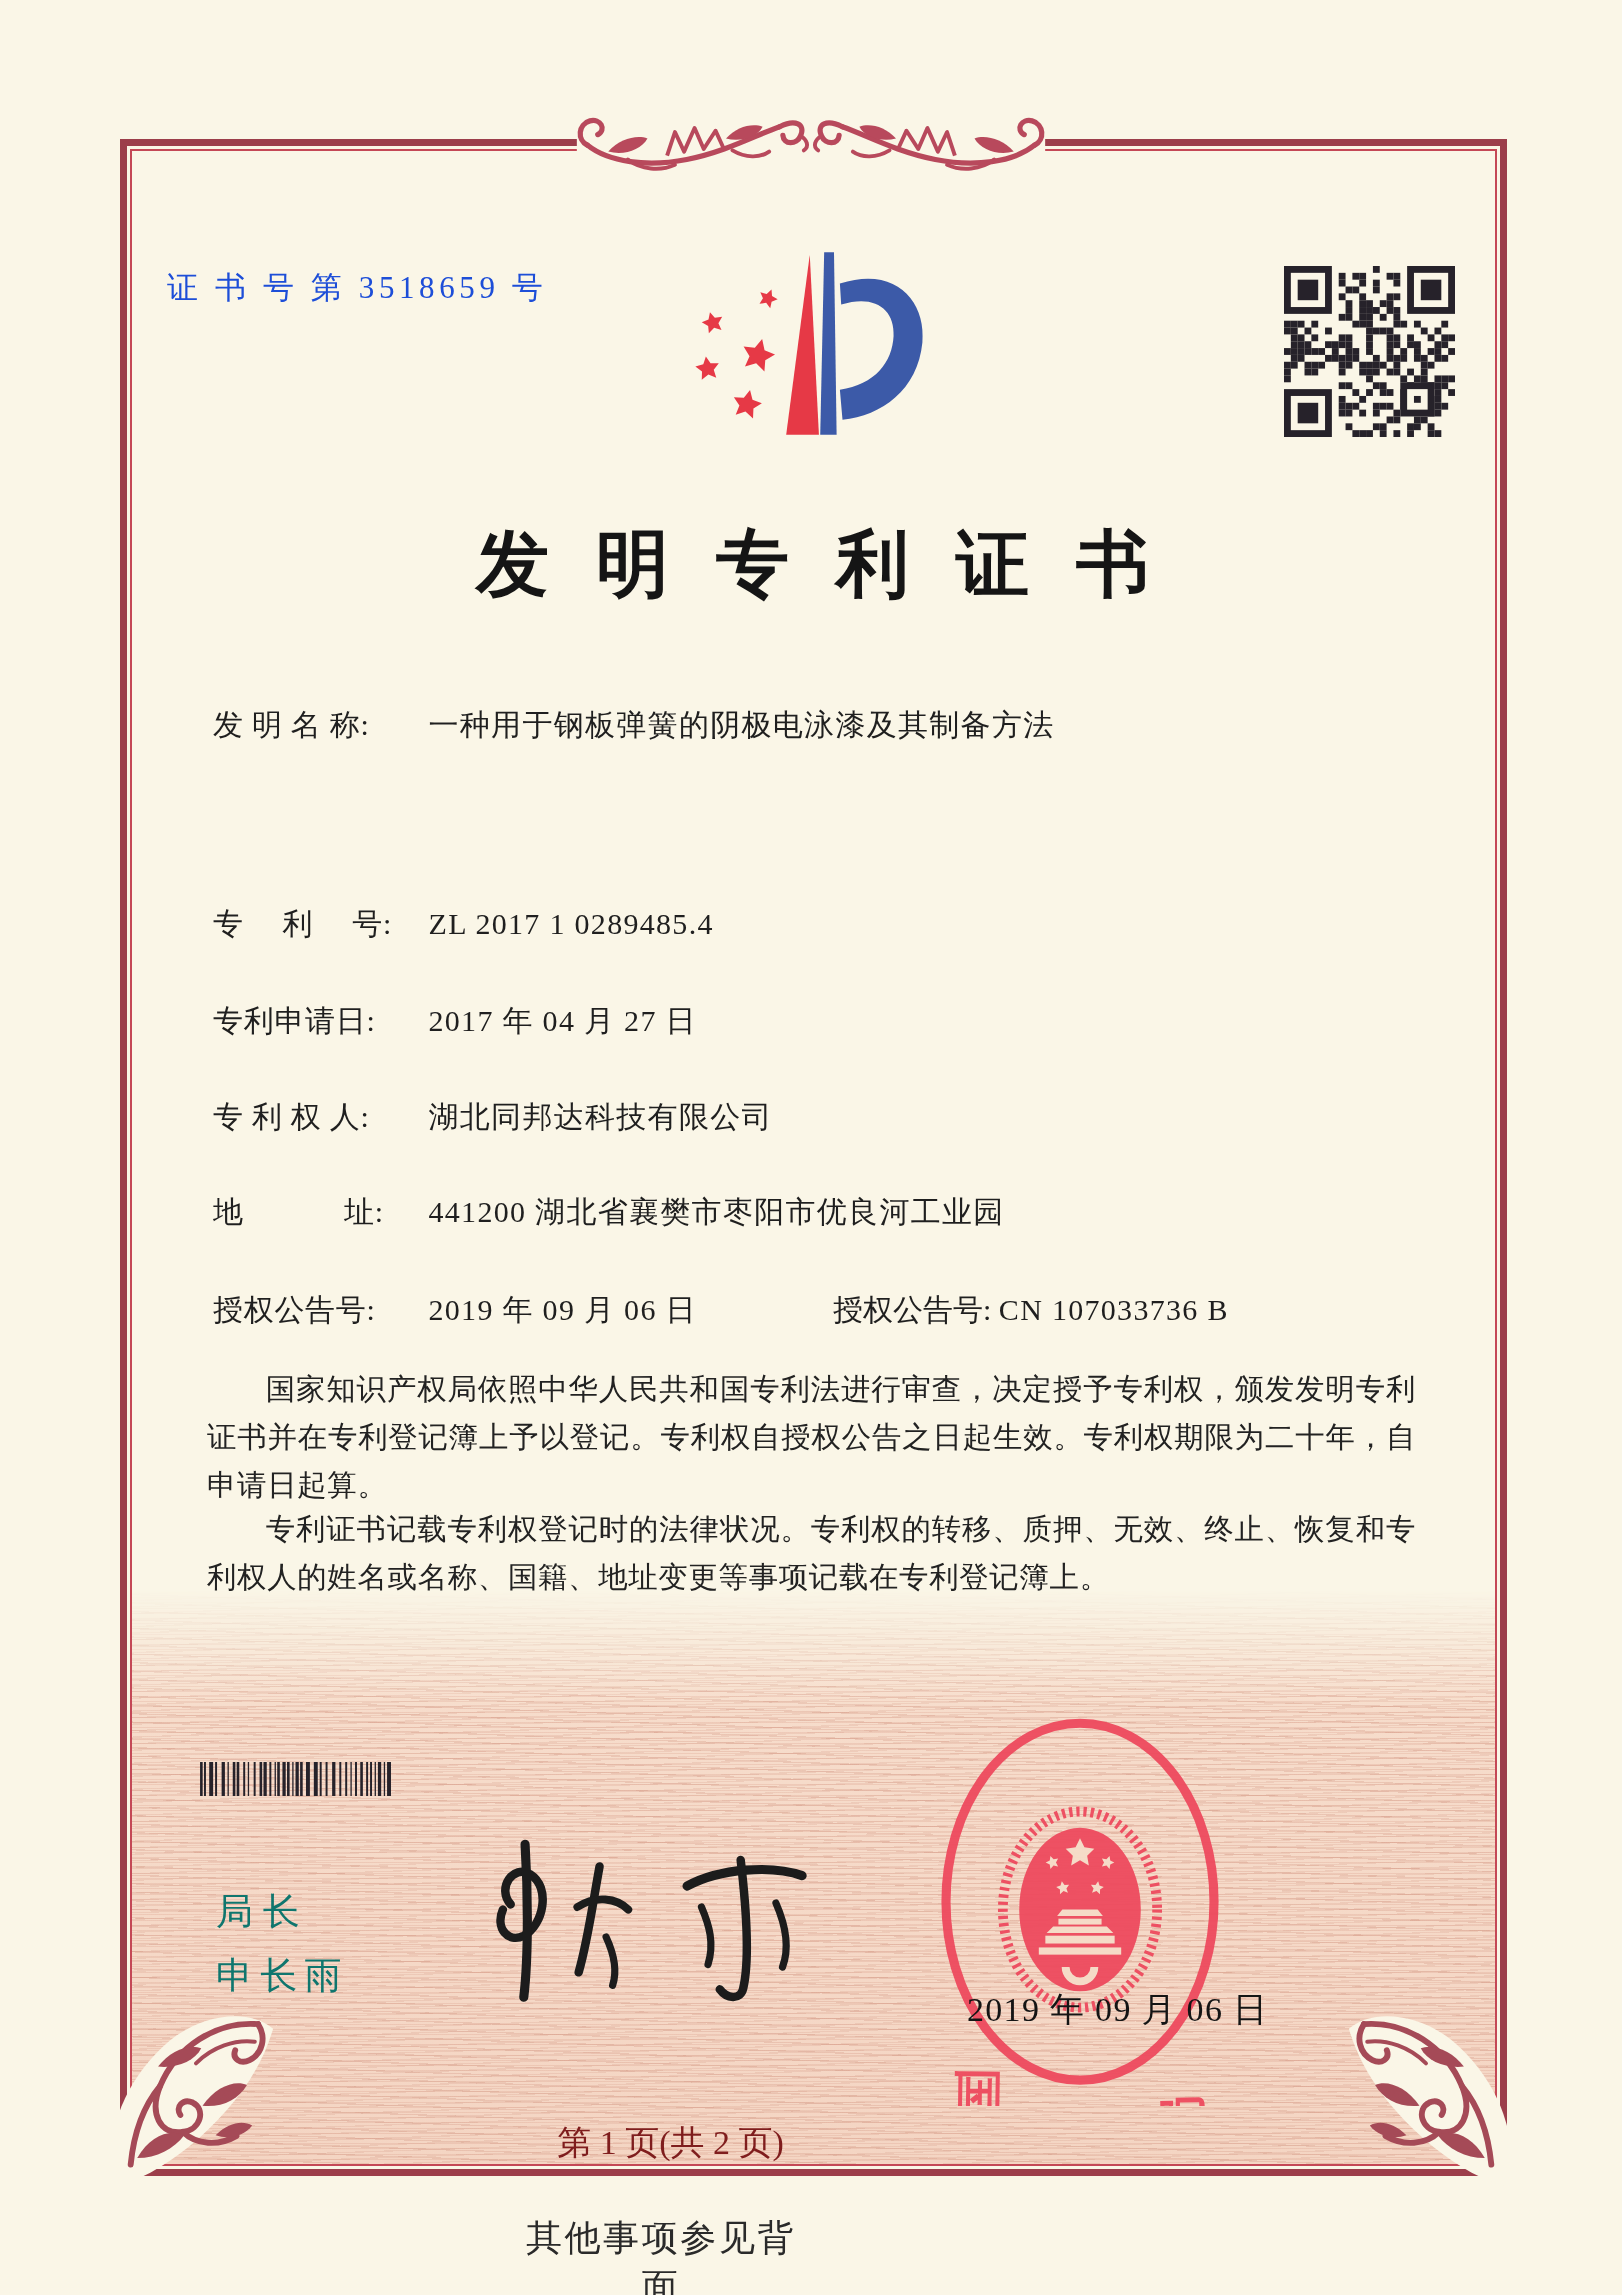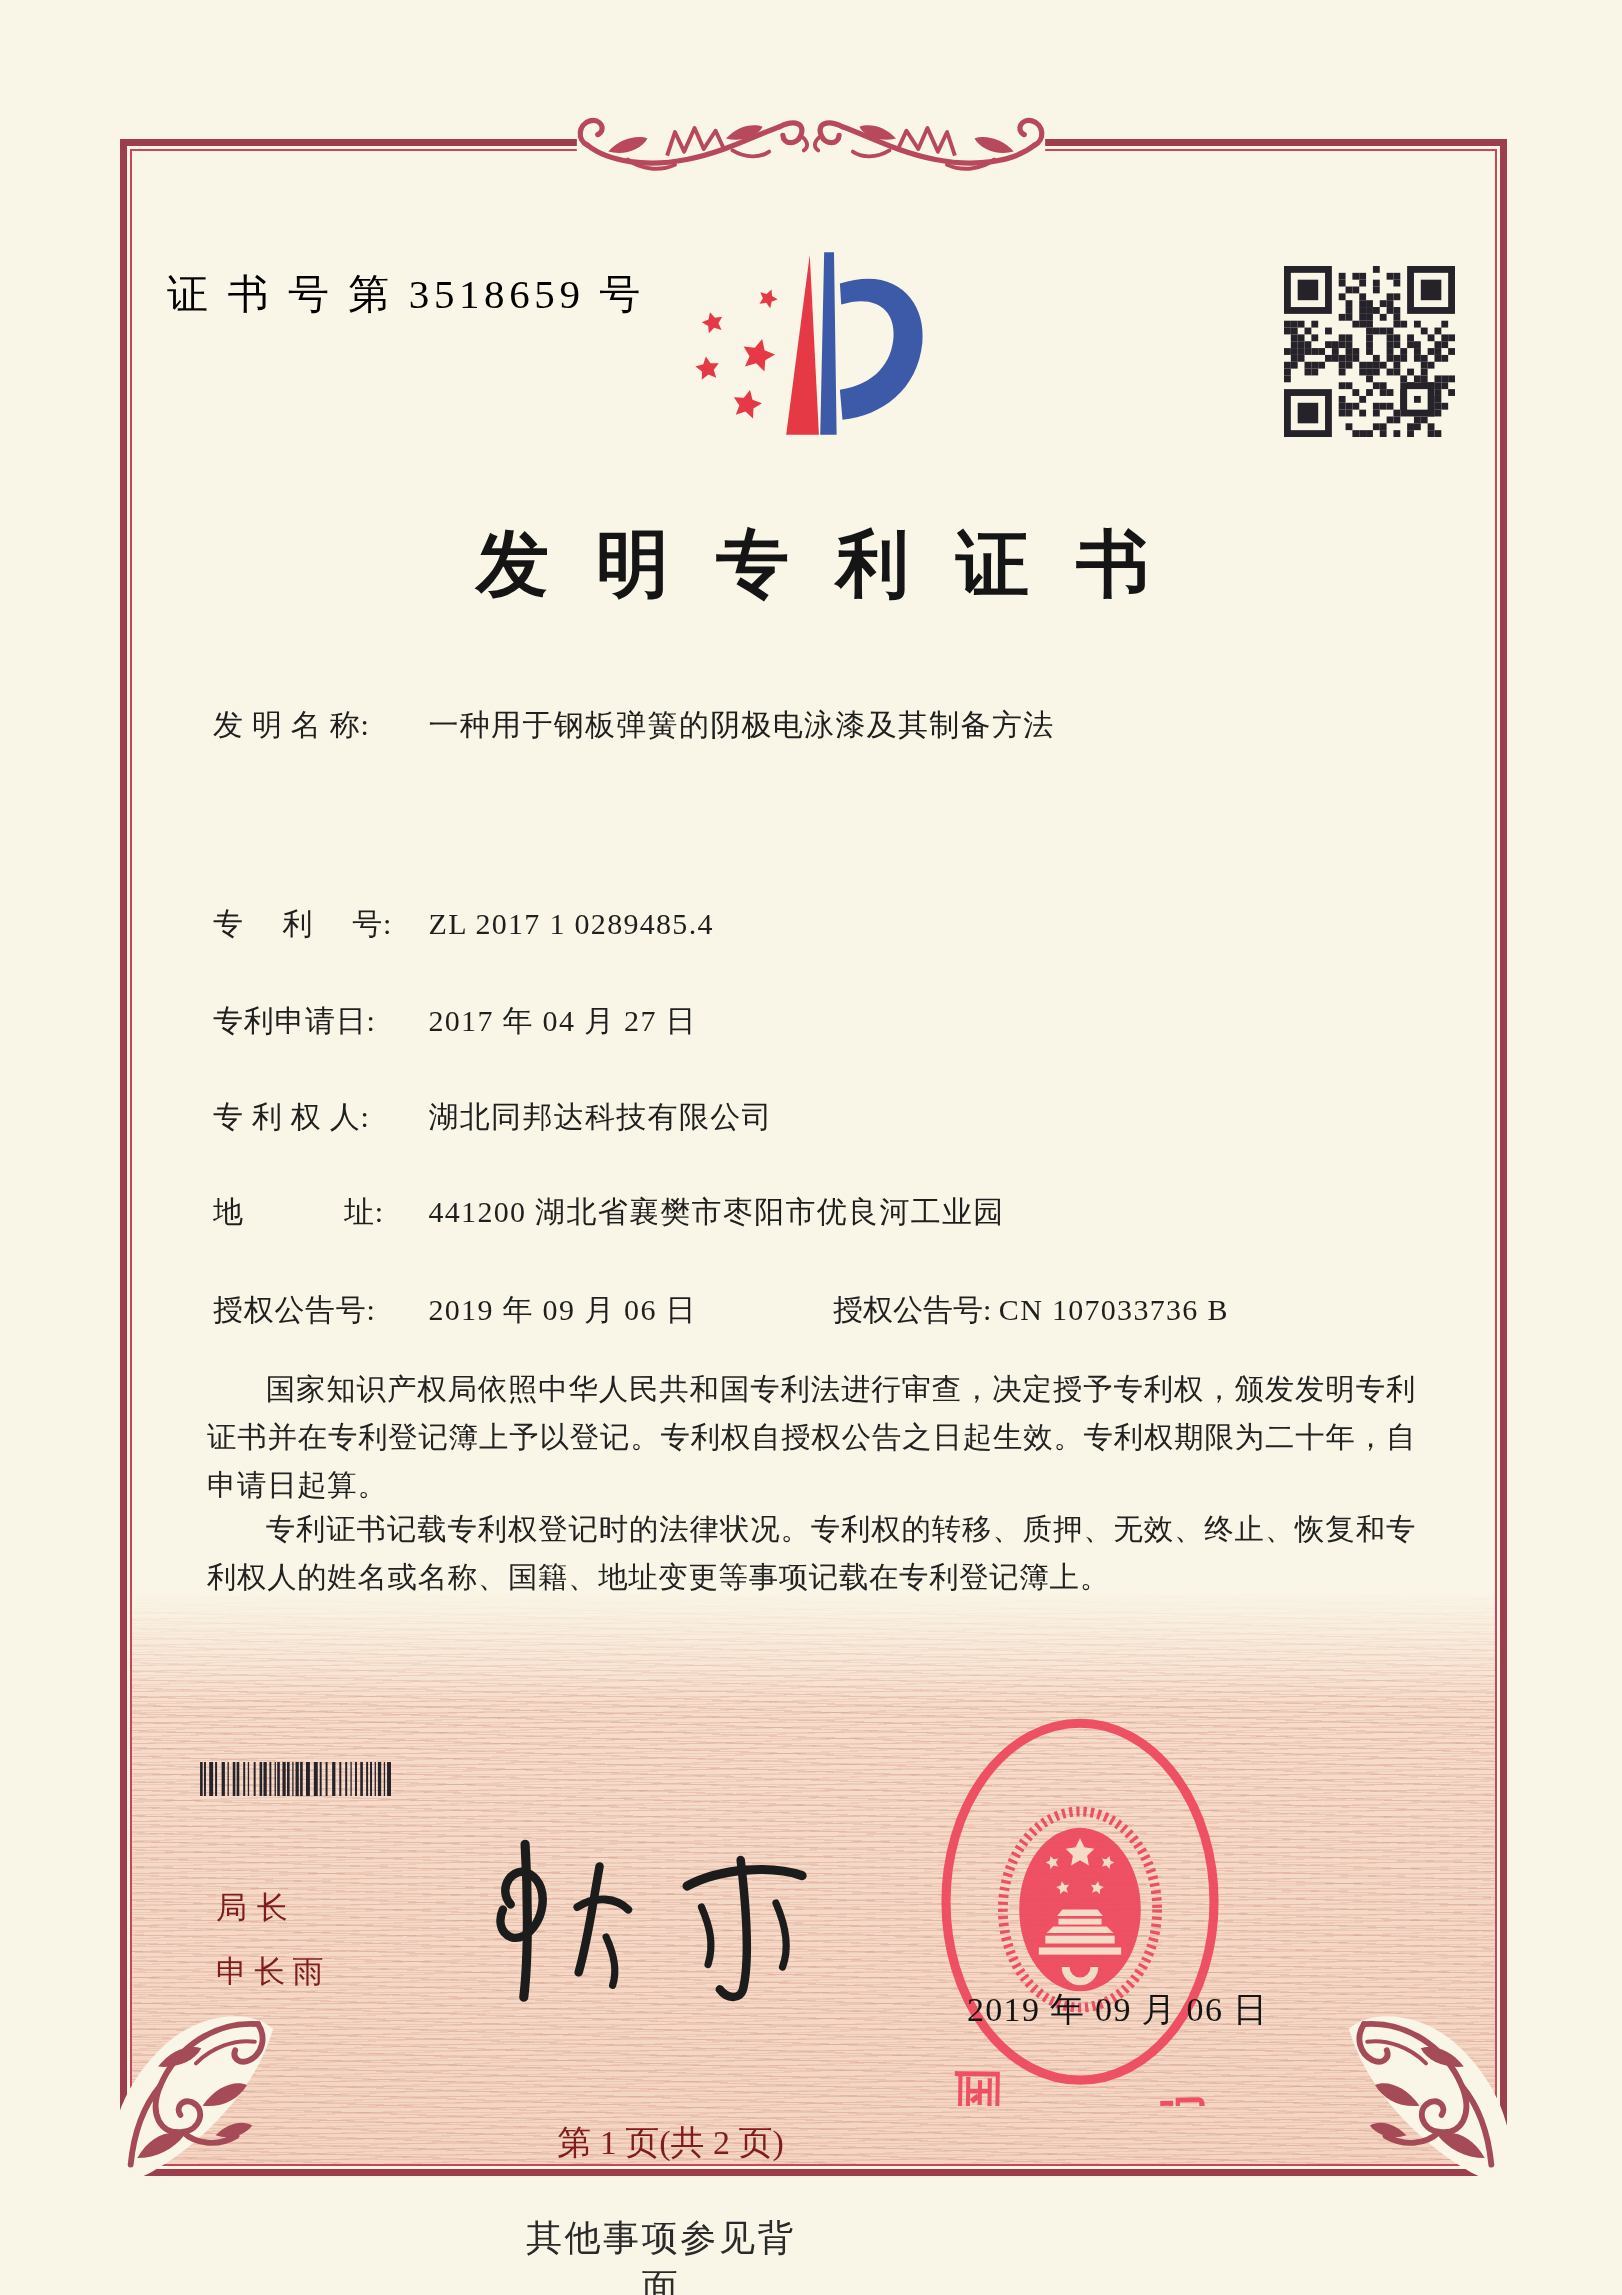--- a/index.html
+++ b/index.html
@@ -25,34 +25,34 @@
     position:absolute; left:120px; top:139px; width:1387px; height:2037px; z-index:2;
     border:7.2px solid #9c3e4b; box-sizing:border-box; pointer-events:none;
   }
   .frame::after{
     content:""; position:absolute; inset:3.3px; border:2px solid #c44856;
   }
   .orn{position:absolute; z-index:3;}
   .orn-br{transform:scaleX(-1);}
   
   .abs{position:absolute; z-index:4;}
-  .cert-no{left:167px; top:267px; font-size:41px; letter-spacing:4.6px; color:#000000;}
+  .cert-no{left:167px; top:267px; font-size:31px; letter-spacing:4.6px; color:#1d4ed8;}
   .title{left:0; width:1623px; top:516px; text-align:center; font-size:73px;
          letter-spacing:47px; padding-left:49px; box-sizing:border-box; font-weight:600; color:#151515;}
   .row{left:213px; font-size:30px; white-space:nowrap;}
   .row .lab{display:inline-block; width:208px; letter-spacing:0.7px;}
   .row .val{letter-spacing:1.3px;}
   .row-0{top:705px}.row-1{top:804px}.row-2{top:904px}
   .row-3{top:1001px}.row-4{top:1097px}.row-5{top:1192px}
   .row-g{top:1290px}
   .grant-right{position:absolute; left:620px; top:0; white-space:nowrap;}
   .para{left:207px; width:1209px; font-size:29.4px; line-height:48px;
         text-align:justify; text-indent:2em; letter-spacing:0.7px; color:#222;}
   .para-1{top:1365px}.para-2{top:1505px}
-  .signer{left:216px; font-size:31px; letter-spacing:9.8px; color:#7f1d1d;}
+  .signer{left:216px; font-size:37px; letter-spacing:9.8px; color:#0f766e;}
   .signer-title{top:1887px}.signer-name{top:1951px; letter-spacing:7.2px;}
   .seal-date{left:967px; top:1987px; width:288px; font-size:34px; letter-spacing:1.3px;
              color:#141414; z-index:6; white-space:nowrap;}
   .page-no{left:546px; width:249px; top:2120px; text-align:center; font-size:34px; color:#7f1d1d;}
   .back-note{left:517px; width:288px; top:2214px; text-align:center; font-size:36px;
              letter-spacing:2.6px; color:#2a2a2a;}
   .sig-svg{left:471px; top:1826px; z-index:4;}
   .seal-svg{left:929px; top:1700px; z-index:5; opacity:.95;}
   .qr{left:1284px; top:266px; z-index:4;}
   .barcode{left:200px; top:1762px; z-index:4;}

